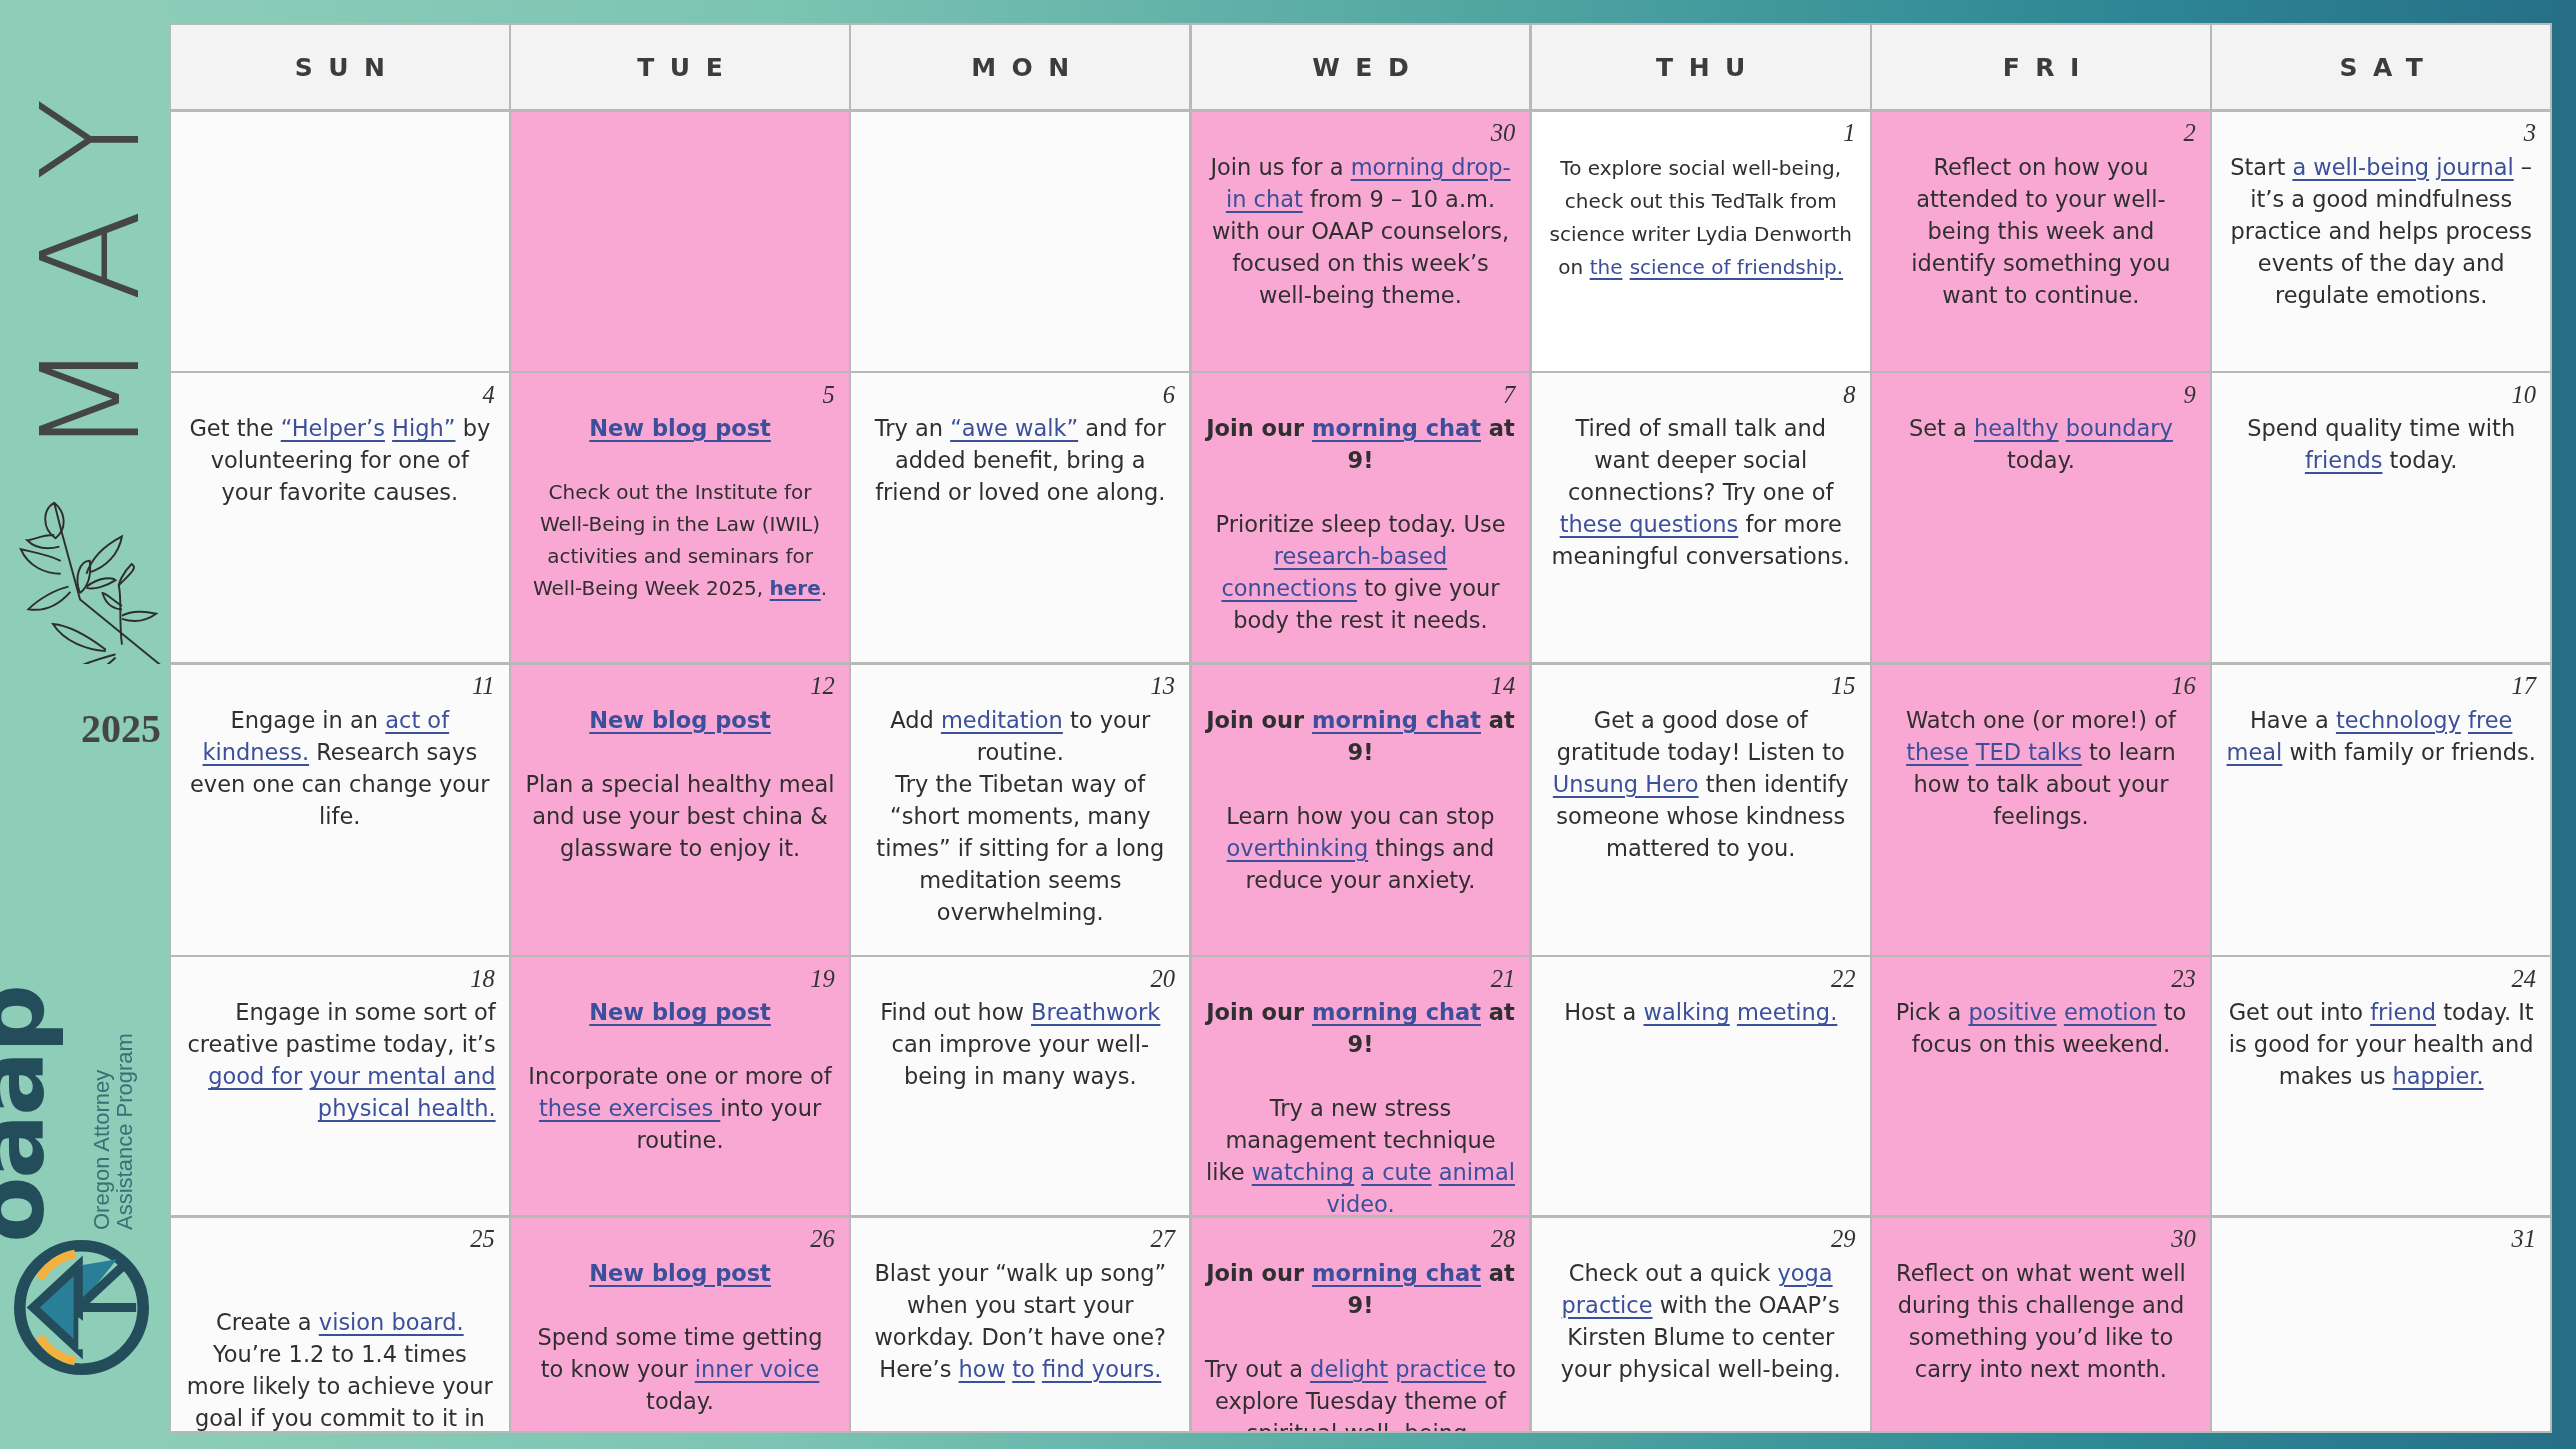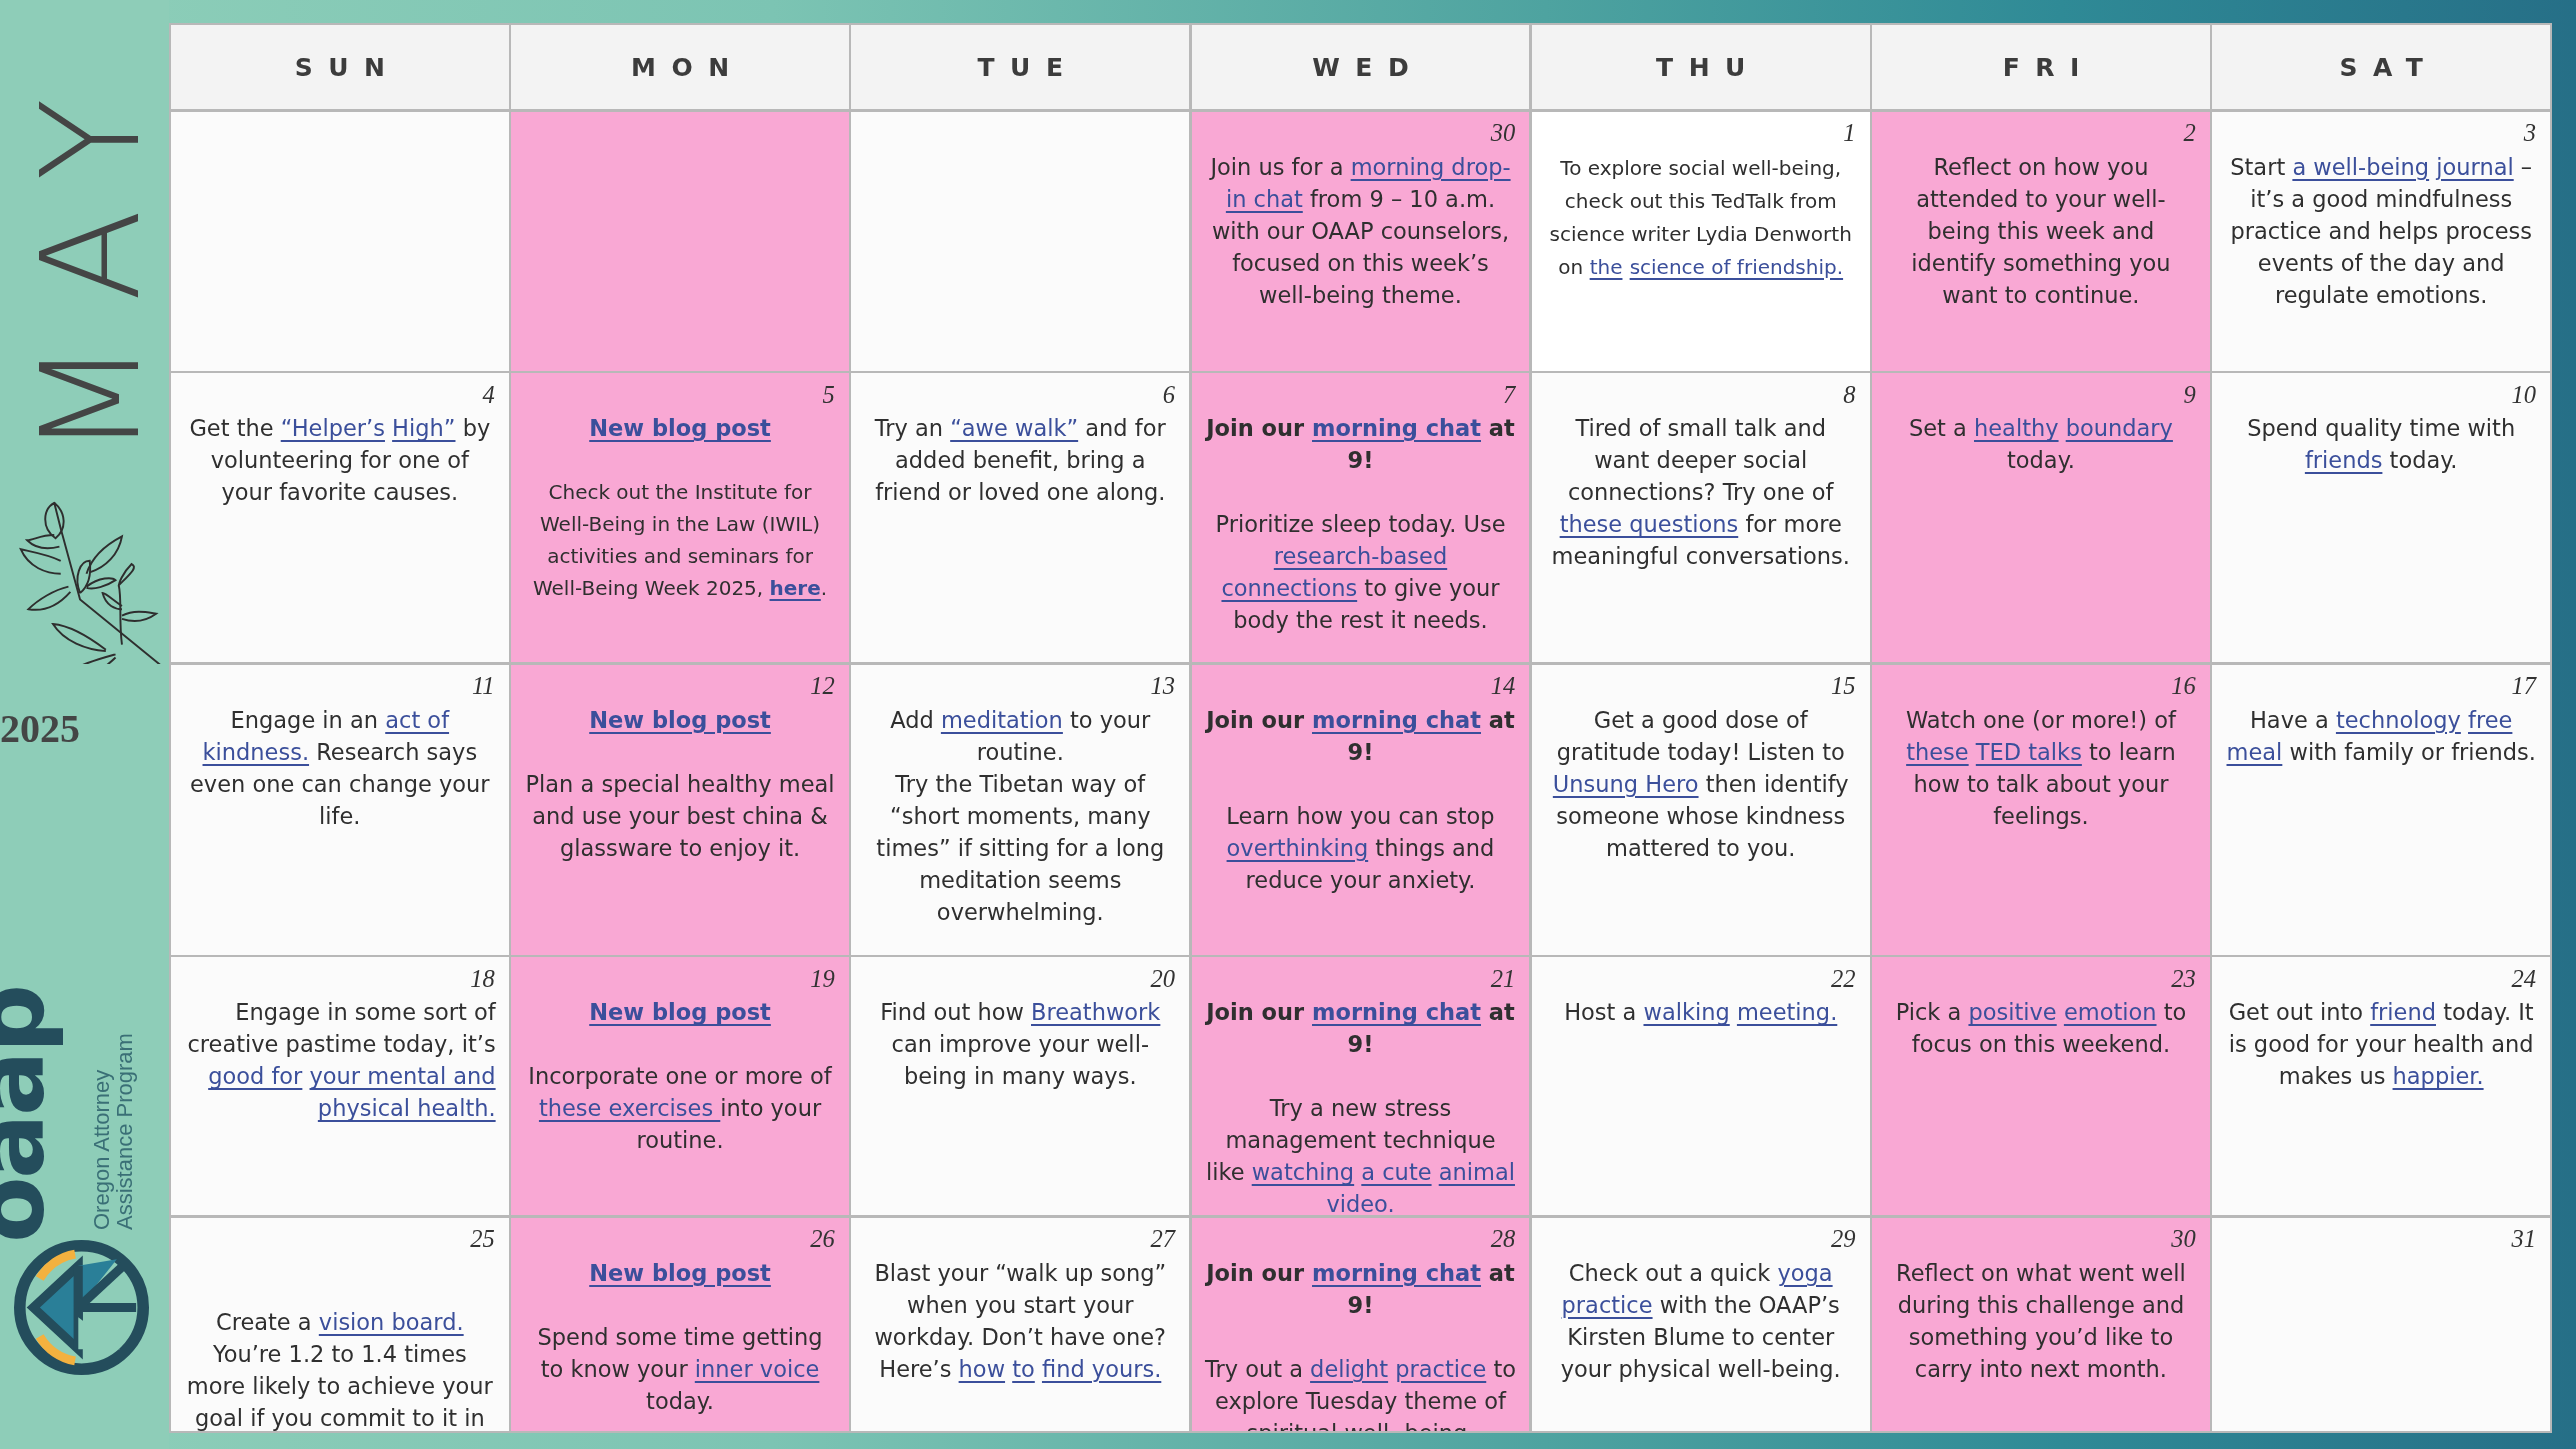--- a/index.html
+++ b/index.html
@@ -20,21 +20,21 @@
   .month-title span {
     position: absolute; left: 50%; top: 50%;
     transform: translate(-50%, -50%) rotate(-90deg);
     font-family: "DejaVu Sans", sans-serif;
     font-weight: 300;
     font-size: 135px; letter-spacing: 39px;
     color: #444545; white-space: nowrap;
   }
   .leaf { position: absolute; left: 9px; top: 477px; width: 155px; height: 187px; }
   .year {
-    position: absolute; left: 0; top: 705px; width: 161px; text-align: left;
+    position: absolute; left: 0; top: 705px; width: 161px; text-align: right;
     font-family: "Liberation Serif", serif; font-weight: bold; font-size: 40px; color: #444545;
   }
   .logo-word {
     position: absolute; left: 84px; top: 1030px; width: 0; height: 0;
   }
   .logo-word .oaap {
     position: absolute; left: -64px; top: 0px;
     transform-origin: left top;
     transform: rotate(-90deg) translate(-213px, -59px);
     font-family: "DejaVu Sans", sans-serif; font-weight: bold;
@@ -124,22 +124,22 @@
     <polygon points="100,40 160,30 100,105" fill="#2a7f98"></polygon>
     <line x1="100" y1="40" x2="100" y2="170" stroke="#244d5c" stroke-width="14"></line>
     <line x1="100" y1="105" x2="190" y2="105" stroke="#244d5c" stroke-width="14"></line>
     <line x1="100" y1="105" x2="170" y2="40" stroke="#244d5c" stroke-width="14"></line>
     <polygon points="100,170 165,170 100,120" fill="#8ecdb8"></polygon>
   </svg>
 </div>
 
 <div class="calendar">
   <div class="hdr">SUN</div>
+  <div class="hdr">TUE</div>
   <div class="hdr">MON</div>
-  <div class="hdr">TUE</div>
   <div class="hdr">WED</div>
   <div class="hdr">THU</div>
   <div class="hdr">FRI</div>
   <div class="hdr">SAT</div>
 
   <div class="day"></div>
   <div class="day alt"></div>
   <div class="day"></div>
   <div class="day alt">
     <span class="num">30</span>

